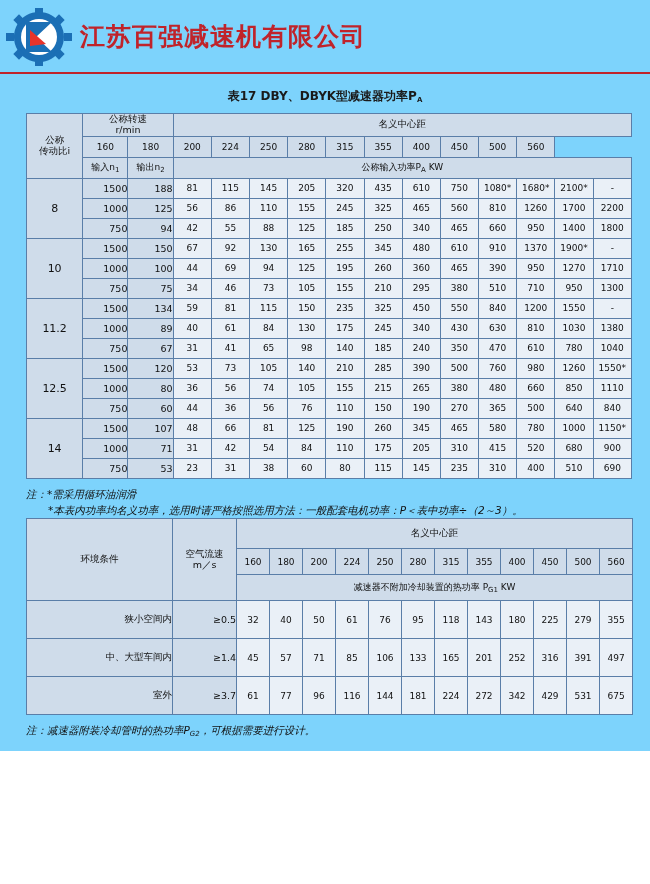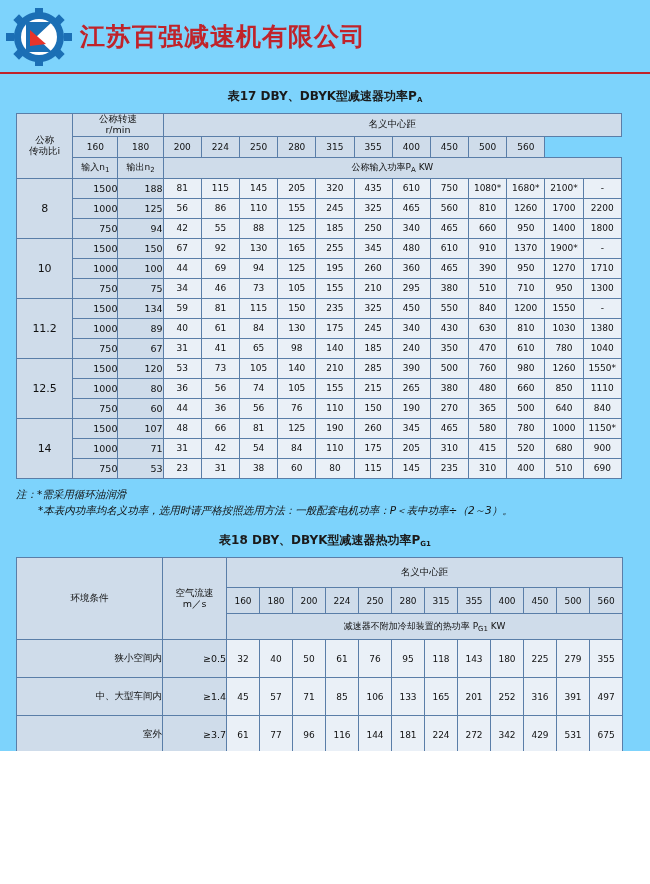--- a/index.html
+++ b/index.html
@@ -33,21 +33,21 @@
   .logo svg { display: block; }
   .company-name {
     font-size: 25px;
     font-weight: bold;
     color: #c0232a;
     letter-spacing: 1px;
     font-family: "DejaVu Sans", "Liberation Sans", sans-serif;
   }
   
   .content {
-    padding: 0 16px;
+    padding: 0 26px;
   }
   .table-title {
     text-align: center;
     font-size: 12px;
     font-weight: bold;
     color: #1a1a1a;
     margin: 14px 0 8px 0;
     font-family: "DejaVu Sans", "Liberation Sans", sans-serif;
   }
   table {
@@ -452,23 +452,20 @@
           <td class="data-cell">690</td>
         </tr>
       </tbody>
     </table>
 
     <div class="note">
       <span class="note-line">注：*需采用循环油润滑</span>
       <span class="note-line note-indent">*本表内功率均名义功率，选用时请严格按照选用方法：一般配套电机功率：P＜表中功率÷（2～3）。</span>
     </div>
 
-    <div class="table-title">
-      <span>表18 DBY、DBYK型减速器热功率P</span><sub>G1</sub>
-    </div>
 
     <table class="t18">
       <colgroup>
         <col style="width:146px">
         <col style="width:64px">
         <col style="width:33px">
         <col style="width:33px">
         <col style="width:33px">
         <col style="width:33px">
         <col style="width:33px">

